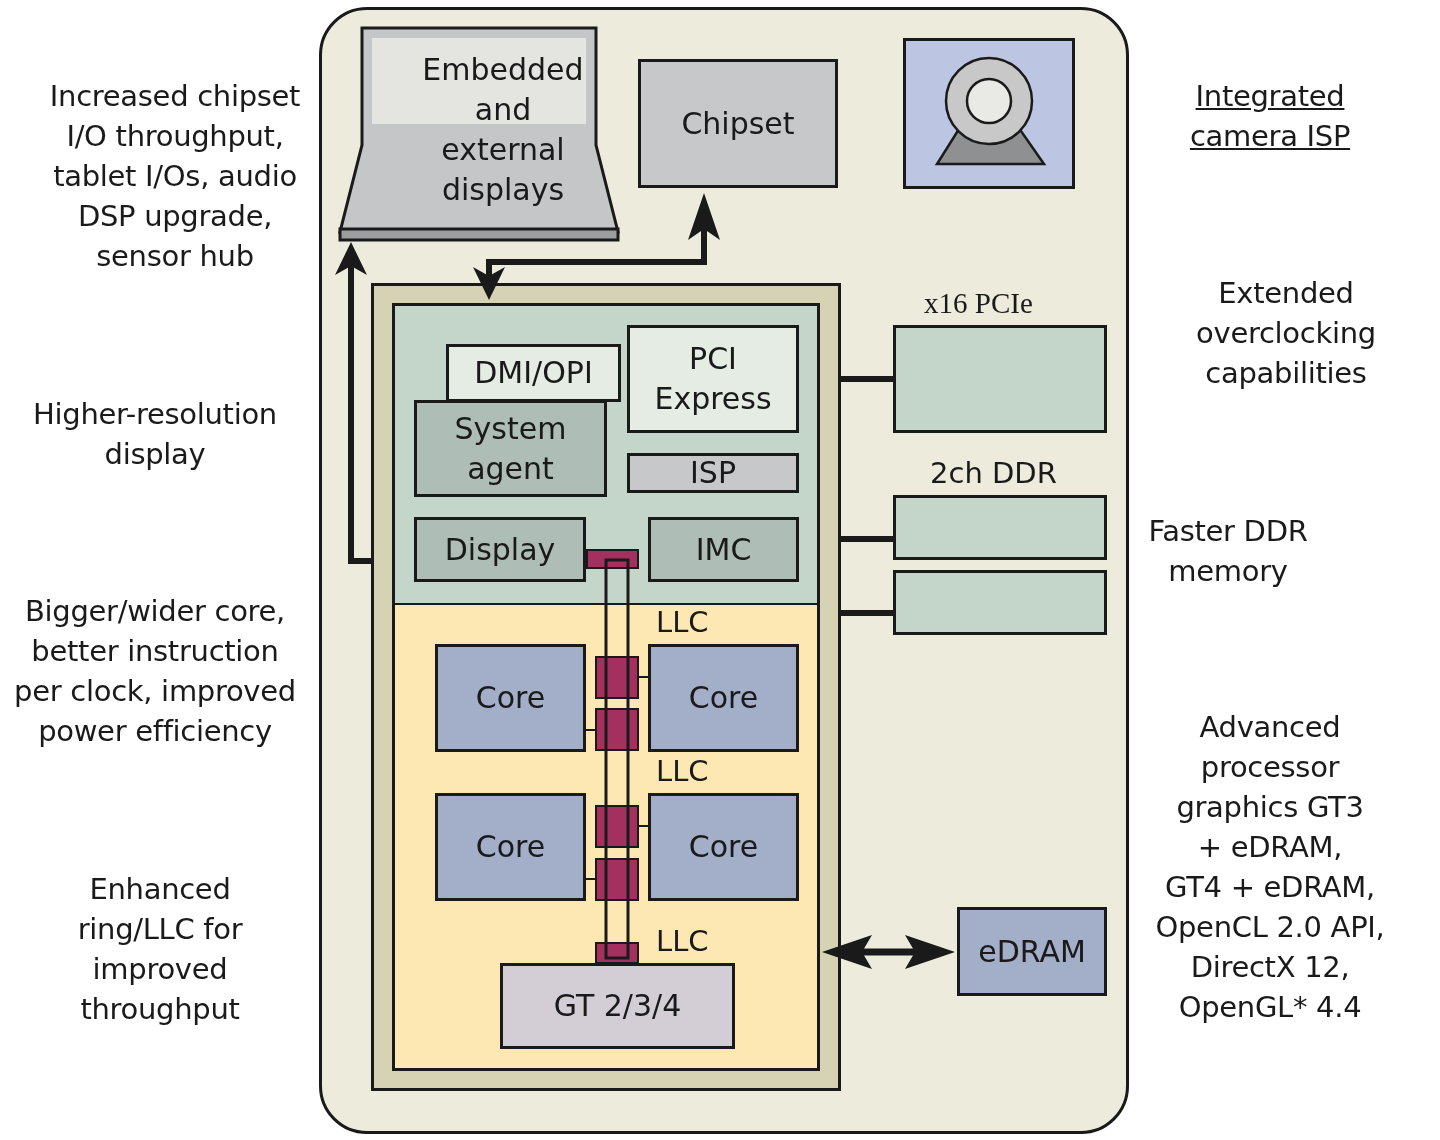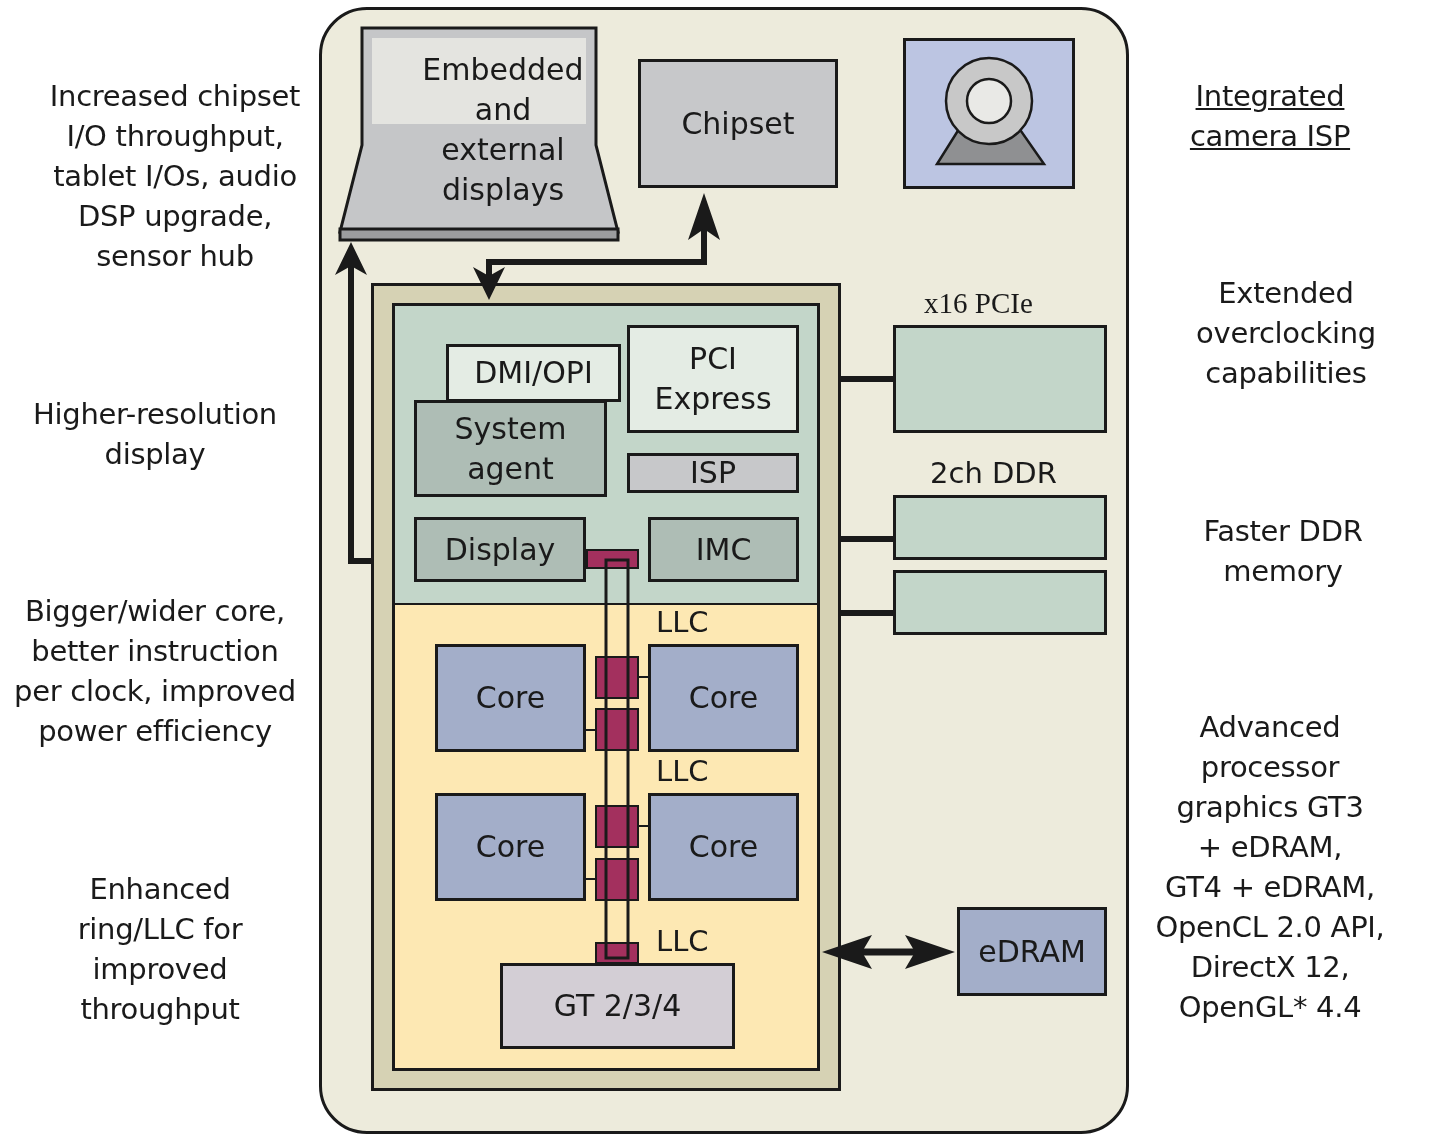--- a/index.html
+++ b/index.html
@@ -32,21 +32,21 @@
 <div class="note" style="left:0; top:869px; width:320px;">Enhanced
 ring/LLC for
 improved
 throughput</div>
 
 <div class="note" style="left:1130px; top:76px; width:280px;text-decoration:underline;">Integrated
 camera ISP</div>
 <div class="note" style="left:1130px; top:273px; width:280px;padding-left:16px;">Extended
 overclocking
 capabilities</div>
-<div class="note" style="left:1143px; top:511px; width:280px;">Faster DDR
+<div class="note" style="left:1088px; top:511px; width:280px;">Faster DDR
 memory</div>
 <div class="note" style="left:1130px; top:707px; width:280px;">Advanced
 processor
 graphics GT3
 + eDRAM,
 GT4 + eDRAM,
 OpenCL 2.0 API,
 DirectX 12,
 OpenGL* 4.4</div>
 

